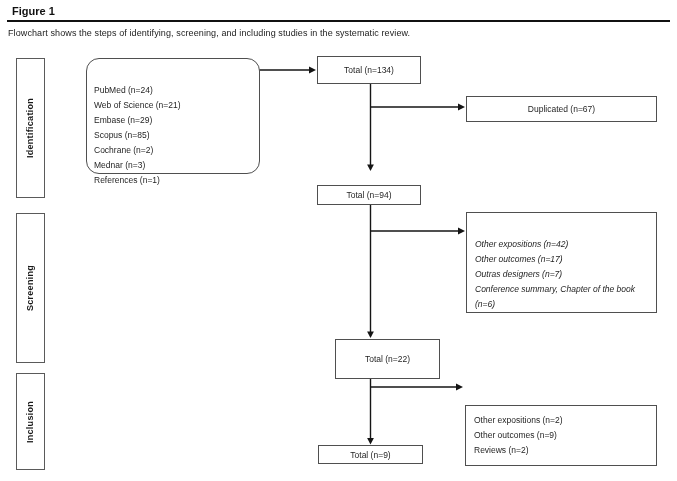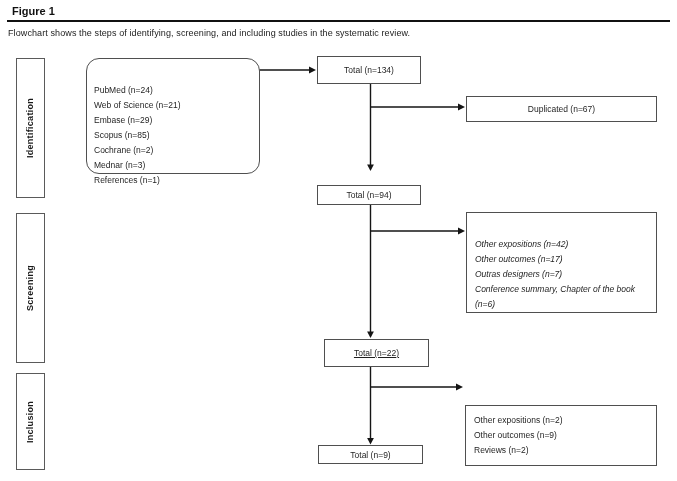--- a/index.html
+++ b/index.html
@@ -104,21 +104,21 @@
     <span>Total (n=94)</span>
   </div>
 
   <div class="box list scr-list" style="left:466px; top:212px; width:191px; height:101px;">
     <div class="line">Other expositions (n=42)</div>
     <div class="line">Other outcomes (n=17)</div>
     <div class="line">Outras designers (n=7)</div>
     <div class="line wrap">Conference summary,  Chapter of the book (n=6)</div>
   </div>
 
-  <div class="box center" style="left:324px; top:339px; width:105px; height:28px;text-decoration:underline;">
+  <div class="box center" style="left:335px; top:339px; width:105px; height:40px;">
     <span>Total (n=22)</span>
   </div>
 
   <div class="box list inc-list" style="left:465px; top:373px; width:192px; height:61px;margin-top:32px;">
     <div class="line">Other expositions (n=2)</div>
     <div class="line">Other outcomes (n=9)</div>
     <div class="line">Reviews (n=2)</div>
   </div>
 
   <div class="box center" style="left:318px; top:445px; width:105px; height:19px;">

